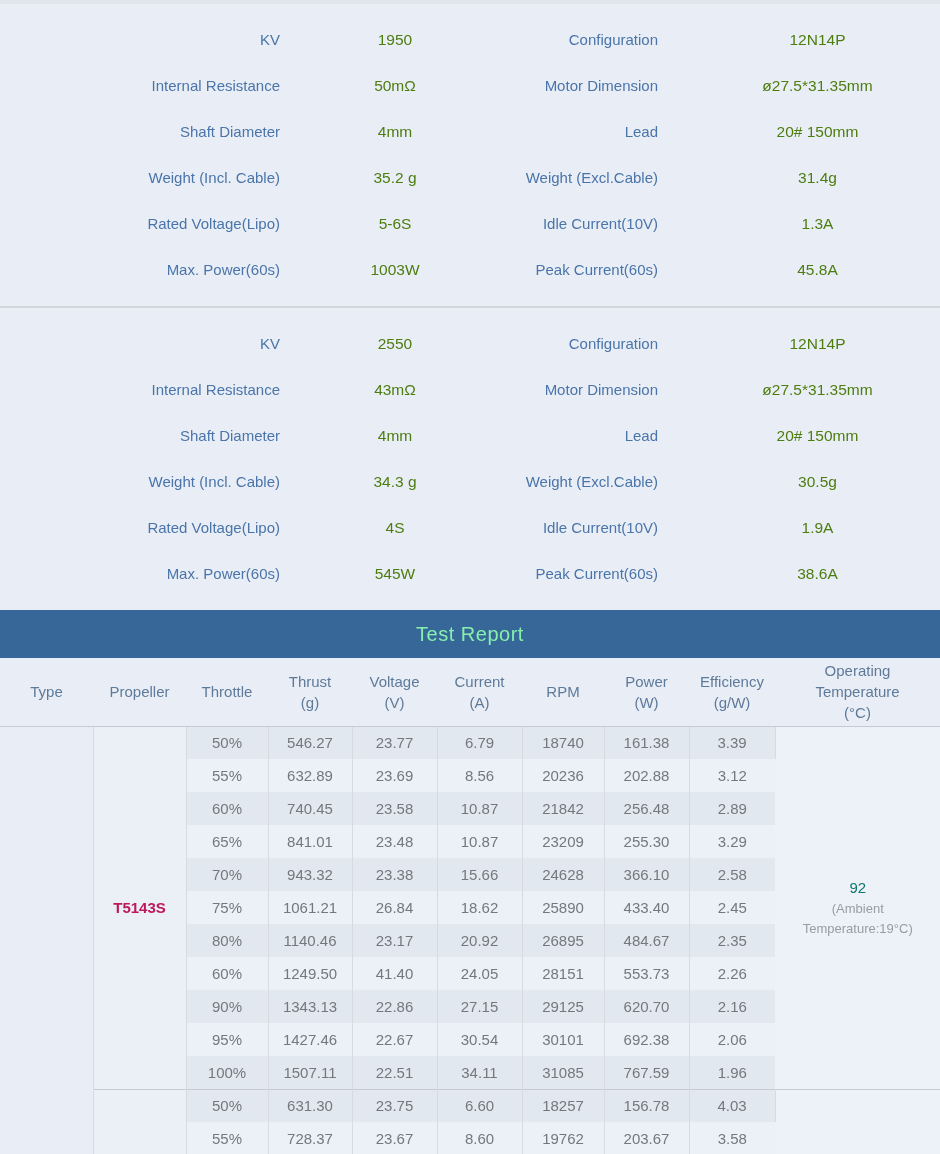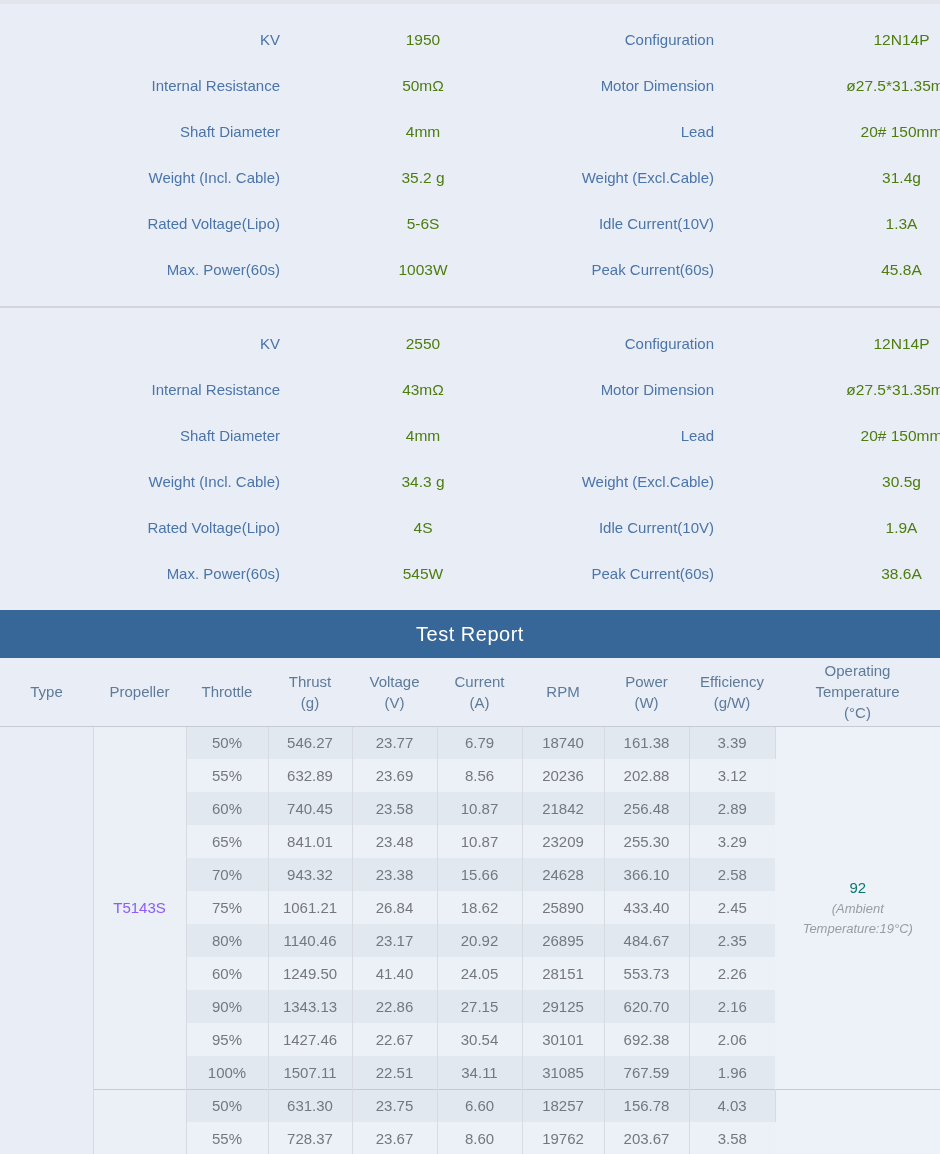--- a/index.html
+++ b/index.html
@@ -2,49 +2,49 @@
 <html><head>
 <meta charset="utf-8">
 <style>
   * { margin:0; padding:0; box-sizing:border-box; }
   html,body { width:940px; height:1154px; overflow:hidden;
     font-family:"Liberation Sans", sans-serif; background:#e9eef6; }
   .top-strip { height:4px; background:#e2e5ec; }
 
   
   .spec-panel { padding-top:13px; padding-bottom:13px; background:#e9eef6; }
-  .spec-row { display:grid; grid-template-columns:280px 190px 188px 282px; height:46px;gap:28px; }
+  .spec-row { display:grid; grid-template-columns:280px 190px 188px 282px; height:46px; }
   .spec-label { color:#4a74aa; font-size:15px; line-height:46px; text-align:right; white-space:nowrap; }
   .spec-value { color:#4d7c0f; font-size:15.5px; line-height:46px; text-align:center; white-space:nowrap; }
   .spec-value.v-left  { padding-left:40px; }
   .spec-value.v-right { padding-left:37px; }
   .panel-divider { height:0; border-top:2px solid #d3d5da; }
 
   
-  .report-banner { height:48px; background:#376699; color:#ffffff;
+  .report-banner { height:48px; background:#376699; color:#86efac;
     font-size:20px; line-height:48px; text-align:center; letter-spacing:0.5px; }
 
   table.report { width:940px; border-collapse:collapse; table-layout:fixed; }
   thead th { height:68px; font-weight:normal; font-size:15px; color:#5e7a9a;
     text-align:center; vertical-align:middle; border-bottom:1px solid #c6cad2;
     background:#e9eef6; line-height:21px; }
   thead th div { line-height:21px; }
 
   tbody td { height:33px; text-align:center; vertical-align:middle;
     font-size:15px; color:#74787e; border-right:1px solid #d7dae0; }
   tbody td:last-child, tbody td.optemp { border-right:none; }
   tbody td.typecol { background:#e9edf5; border-right:1px solid #d7dae0; }
-  tbody td.propcol { background:#ebeff6; color:#8b5cf6; }
+  tbody td.propcol { background:#ebeff6; color:#be185d;font-weight:bold; }
   tbody td.optemp  { background:#edf1f8; }
   tr.dark  td.data { background:#e2e8f0;margin-top:36px; }
   tr.light td.data { background:#ecf0f7; }
   tr.group-start td { border-top:1px solid #c6cad2; }
 
   .ot-value { color:#0f766e; font-size:15px; line-height:22px; }
-  .ot-note  { color:#989da5; font-size:13px; line-height:20px;font-style:italic; }
+  .ot-note  { color:#989da5; font-size:13px; line-height:20px; }
 </style>
 </head>
 <body>
 
 <div class="top-strip"></div>
 
 <div class="spec-panel">
   <div class="spec-row">
     <div class="spec-label">KV</div>
     <div class="spec-value v-left">1950</div>

